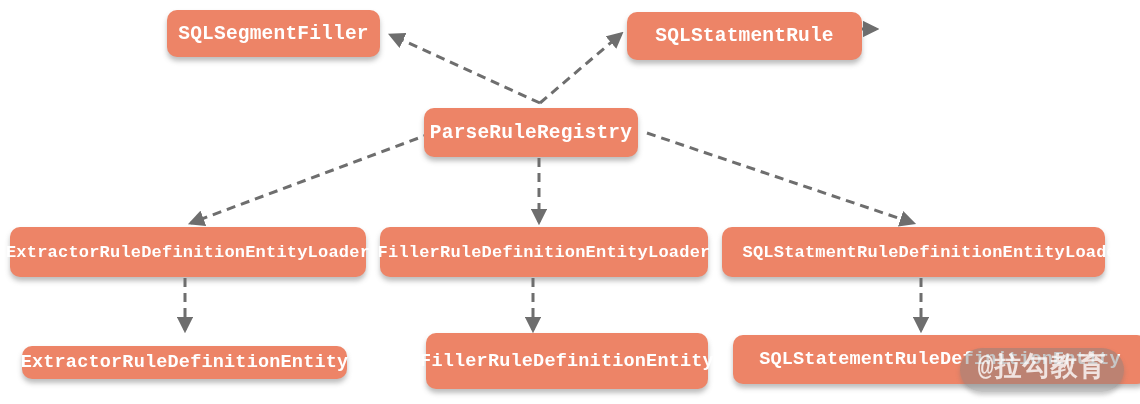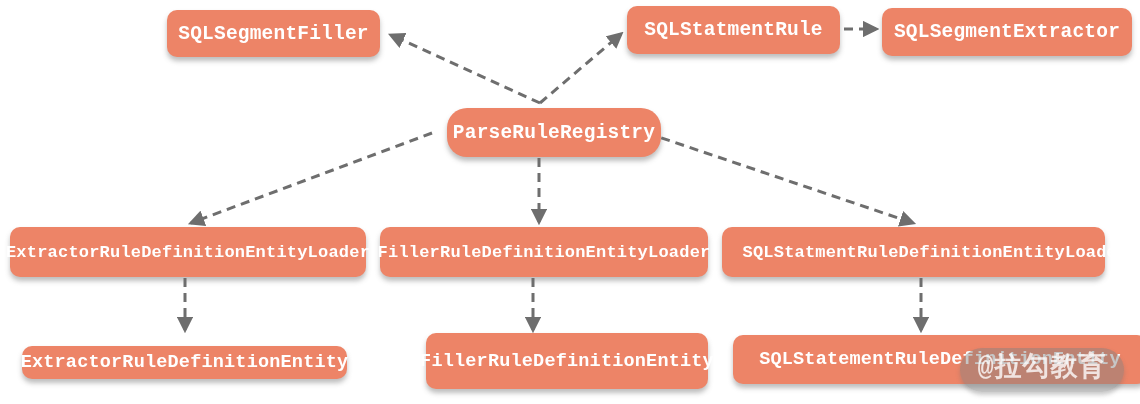--- a/index.html
+++ b/index.html
@@ -34,23 +34,23 @@
     white-space: nowrap;
     font-weight: bold;
     font-size: 19.5px;
     letter-spacing: 0.2px;
     box-shadow: 0 4px 5px rgba(110,110,110,0.45);
   }
   .sz-m { font-size: 18.5px; }
   .sz-s { font-size: 17px; text-align: right; }
   
   .n1  { left: 167px; top: 10px;  width: 213px; height: 47px; }
-  .n2  { left: 627px; top: 6px;   width: 213px; height: 48px; }
+  .n2  { left: 627px; top: 12px;   width: 235px; height: 48px; }
   .n3  { left: 882px; top: 8px;   width: 250px; height: 48px; }
-  .n4  { left: 447px; top: 108px; width: 214px; height: 49px; border-radius: 20px; }
+  .n4  { left: 424px; top: 108px; width: 214px; height: 49px; }
   .n5  { left: 10px;  top: 227px; width: 356px; height: 50px; }
   .n6  { left: 380px; top: 227px; width: 328px; height: 50px; }
   .n7  { left: 722px; top: 227px; width: 383px; height: 50px; padding-left: 43px; }
   .n8  { left: 22px;  top: 346px; width: 325px; height: 33px; }
   .n9  { left: 398px; top: 333px; width: 282px; height: 56px; margin-left: 28px; }
   .n10 { left: 733px; top: 335px; width: 414px; height: 49px; }
   .watermark {
     position: absolute;
     left: 960px; top: 348px;
     width: 164px; height: 44px;
@@ -83,21 +83,20 @@
     <line x1="432" y1="133" x2="191" y2="223" marker-end="url(#arrow)"></line>
     <line x1="539" y1="158" x2="539" y2="222" marker-end="url(#arrow)"></line>
     <line x1="647" y1="133" x2="913" y2="223" marker-end="url(#arrow)"></line>
     <line x1="185" y1="278" x2="185" y2="330" marker-end="url(#arrow)"></line>
     <line x1="533" y1="278" x2="533" y2="330" marker-end="url(#arrow)"></line>
     <line x1="921" y1="278" x2="921" y2="330" marker-end="url(#arrow)"></line>
   </svg>
 
   <div class="node n1">SQLSegmentFiller</div>
   <div class="node n2">SQLStatmentRule</div>
-  <div class="node n3">SQLSegmentExtractor</div>
   <div class="node n4">ParseRuleRegistry</div>
   <div class="node n5 sz-s">ExtractorRuleDefinitionEntityLoader</div>
   <div class="node n6 sz-s">FillerRuleDefinitionEntityLoader</div>
   <div class="node n7 sz-s">SQLStatmentRuleDefinitionEntityLoader</div>
   <div class="node n8 sz-m">ExtractorRuleDefinitionEntity</div>
   <div class="node n9 sz-m">FillerRuleDefinitionEntity</div>
   <div class="node n10 sz-m">SQLStatementRuleDefinitionEntity</div>
 
   <div class="watermark">
     <span>@拉勾教育</span>

